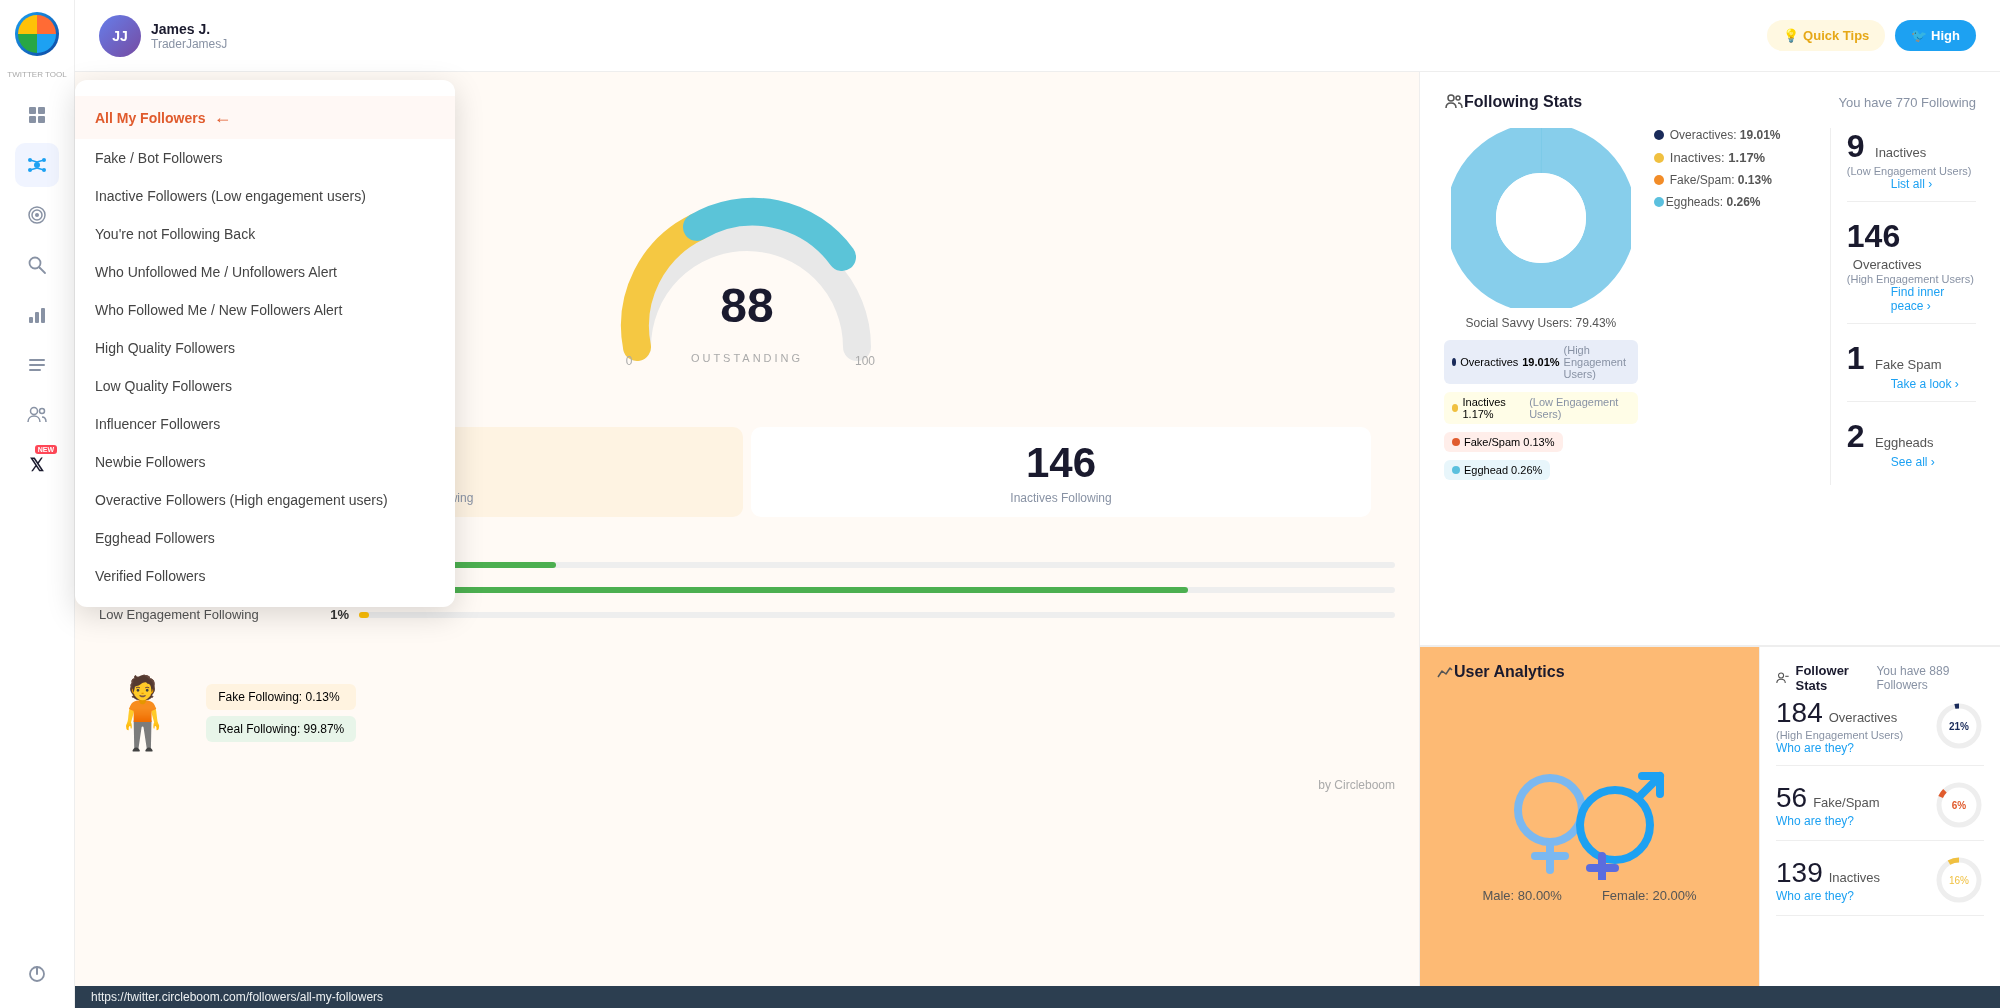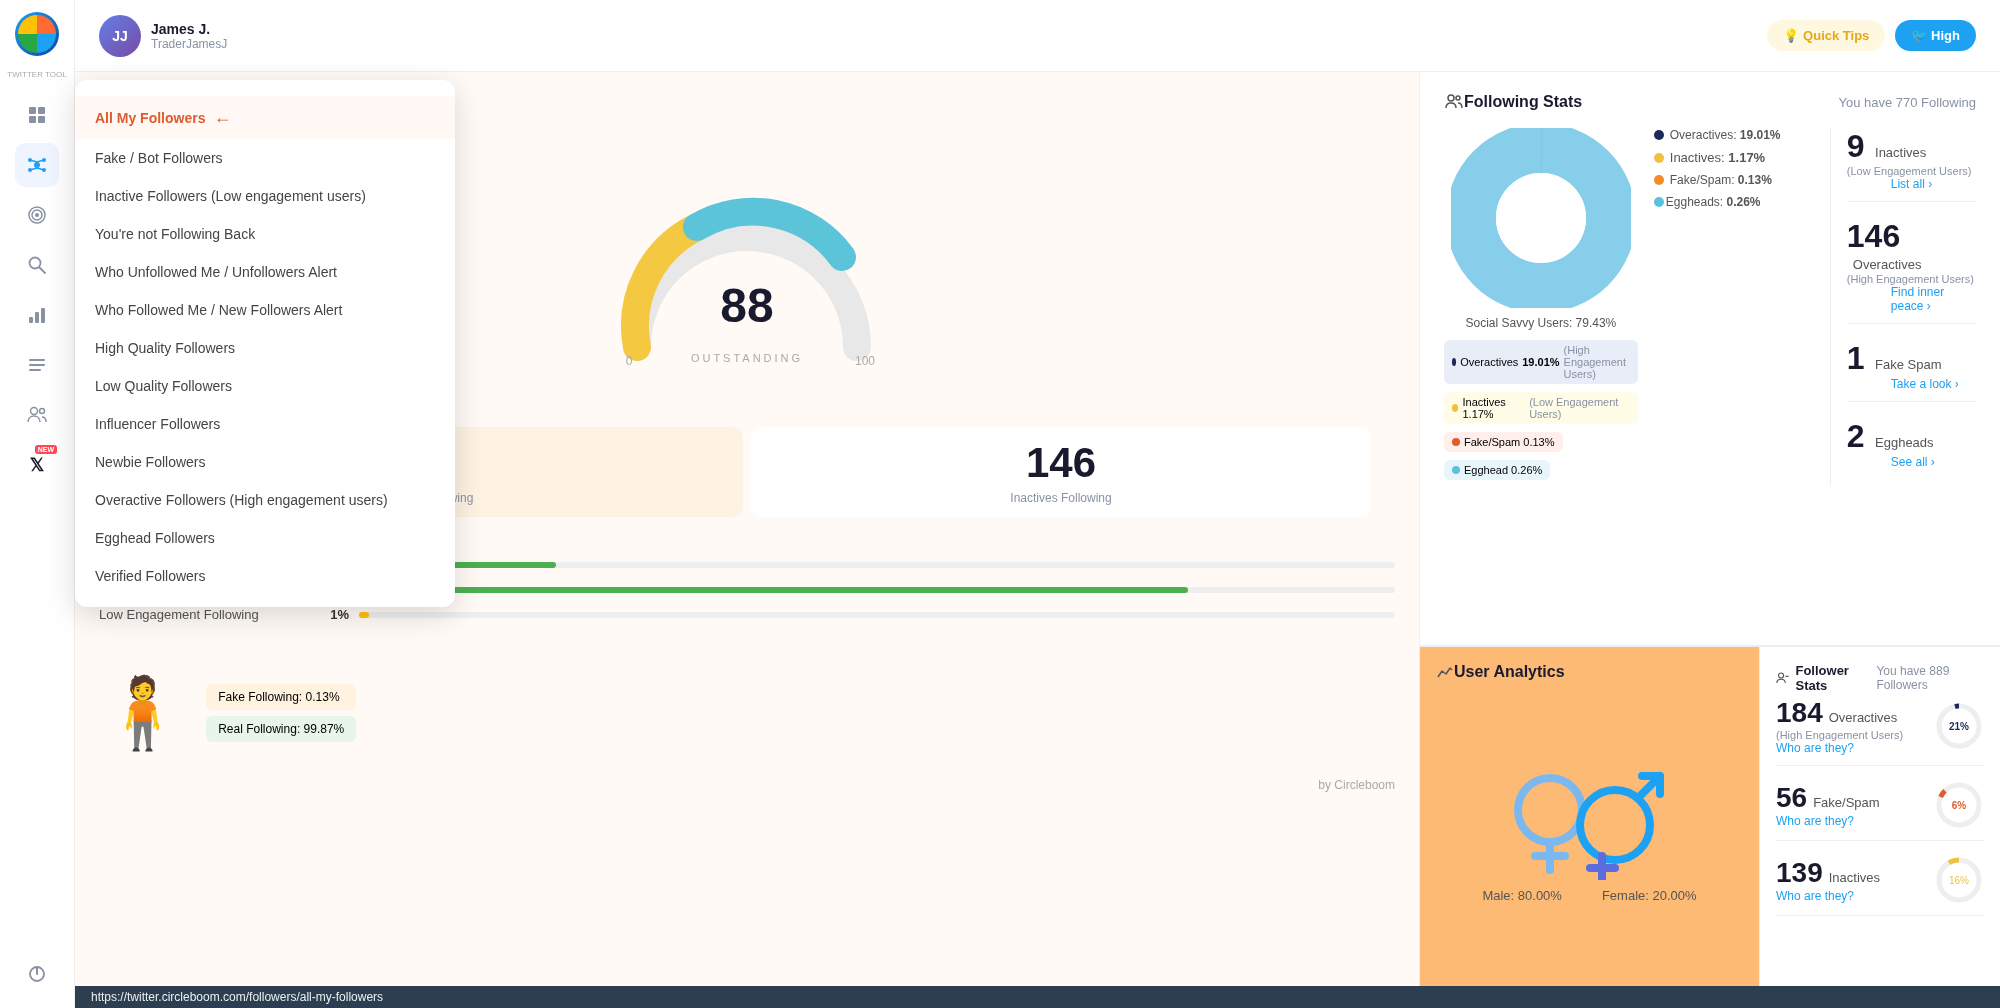--- a/index.html
+++ b/index.html
@@ -216,21 +216,21 @@
     }
     .follower-stats-header {
       font-size: 13px; font-weight: 700; color: #1a1a2e;
       margin-bottom: 4px;
       display: flex; align-items: center; gap: 6px;
     }
     .follower-count-text { font-size: 12px; color: #8892a4; font-weight: 400; }
 
     .fs-item { margin-bottom: 14px; }
     .fs-top { display: flex; align-items: baseline; gap: 6px; }
-    .fs-num { font-size: 28px; font-weight: 700; color: #1a1a2e; }
+    .fs-num { font-size: 28px; font-weight: 400; color: #1a1a2e; }
     .fs-label { font-size: 13px; color: #555; }
     .fs-sub { font-size: 11px; color: #8892a4; }
     .fs-link { font-size: 12px; color: #1da1f2; cursor: pointer; }
 
     
     .status-bar {
       background: #2c3e50;
       color: #7f8c8d;
       font-size: 12px;
       padding: 4px 16px;

